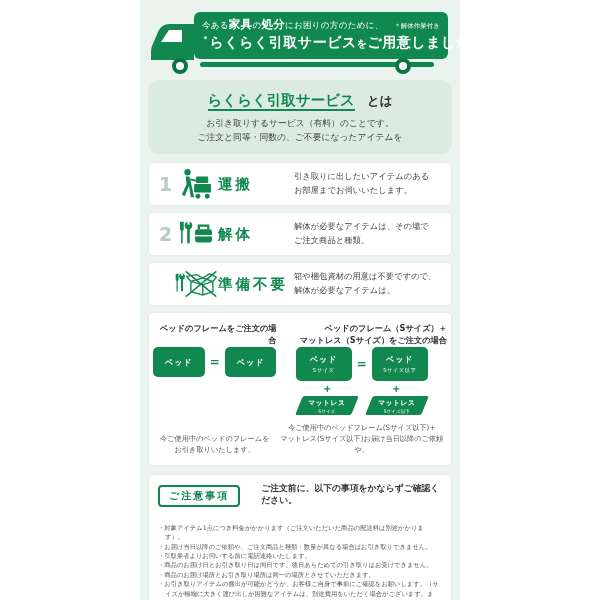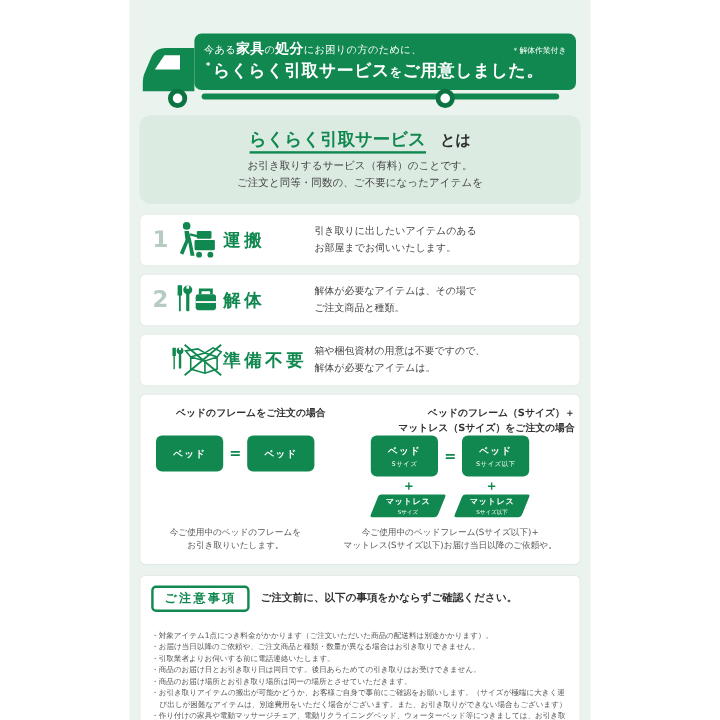--- a/index.html
+++ b/index.html
@@ -1,19 +1,19 @@
 <!DOCTYPE html>
 <html><head>
 <meta charset="utf-8">
 <style>
   html,body{margin:0;padding:0;}
   .page{width:600px;height:600px;background:#ffffff;position:relative;overflow:hidden;
         font-family:"DejaVu Sans",sans-serif;}
-  .column{width:384px;height:600px;margin:0 auto;background:#eaf3ee;box-sizing:border-box;
-          padding-top:25px;}
+  .column{width:320px;height:600px;margin:0 auto;background:#eaf3ee;box-sizing:border-box;
+          padding-top:9px;}
 
   
   .truck{position:relative;height:64px;margin:0 8px 7px;}
   .truck-cab{position:absolute;left:2px;top:13px;width:46px;height:44px;}
   .truck-banner{position:absolute;left:46px;right:4px;top:3px;height:47px;background:#10884f;
                 border-radius:6px;color:#fff;padding:5px 8px 4px;box-sizing:border-box;}
   .tb-row1{display:flex;justify-content:space-between;align-items:baseline;white-space:nowrap;}
   .tb-line1{font-size:8.5px;letter-spacing:0.3px;}
   .tb-line1 .big{font-size:11.5px;font-weight:bold;}
   .tb-note{font-size:6.5px;}
@@ -64,21 +64,21 @@
        display:flex;flex-direction:column;justify-content:center;color:#fff;}
   .mat-inner{transform:skewX(22deg);}
   .mat .l1{font-size:6.8px;font-weight:bold;letter-spacing:0.5px;display:block;}
   .mat .l2{font-size:4.6px;margin-top:1px;display:block;}
   .bed-caption{margin-top:auto;font-size:7.2px;color:#555;line-height:1.5;padding-top:8px;}
   .bed-caption span{display:block;}
 
   
   .notes{margin:0 8px;background:#fff;border:1px solid #e6ebe7;border-radius:5px;
          padding:8px 9px 9px;box-sizing:border-box;}
-  .notes-header{display:flex;align-items:center;gap:9px;margin-bottom:16px;}
+  .notes-header{display:flex;align-items:flex-end;gap:21px;margin-bottom:16px;}
   .notes-badge{border:2px solid #10884f;color:#10884f;font-weight:bold;font-size:10px;
                letter-spacing:2px;padding:2px 9px;border-radius:4px;background:#fff;flex:none;}
   .notes-lead{font-size:8.8px;color:#333;font-weight:bold;}
   .notes-list{list-style:none;margin:0;padding:0;font-size:6.3px;color:#555;line-height:1.5;}
   .notes-list li{padding-left:7px;text-indent:-7px;}
   .notes-list li::before{content:"・";}
 
   svg .g{fill:#10884f;}
   svg .gs{stroke:#10884f;fill:none;}
 </style>

